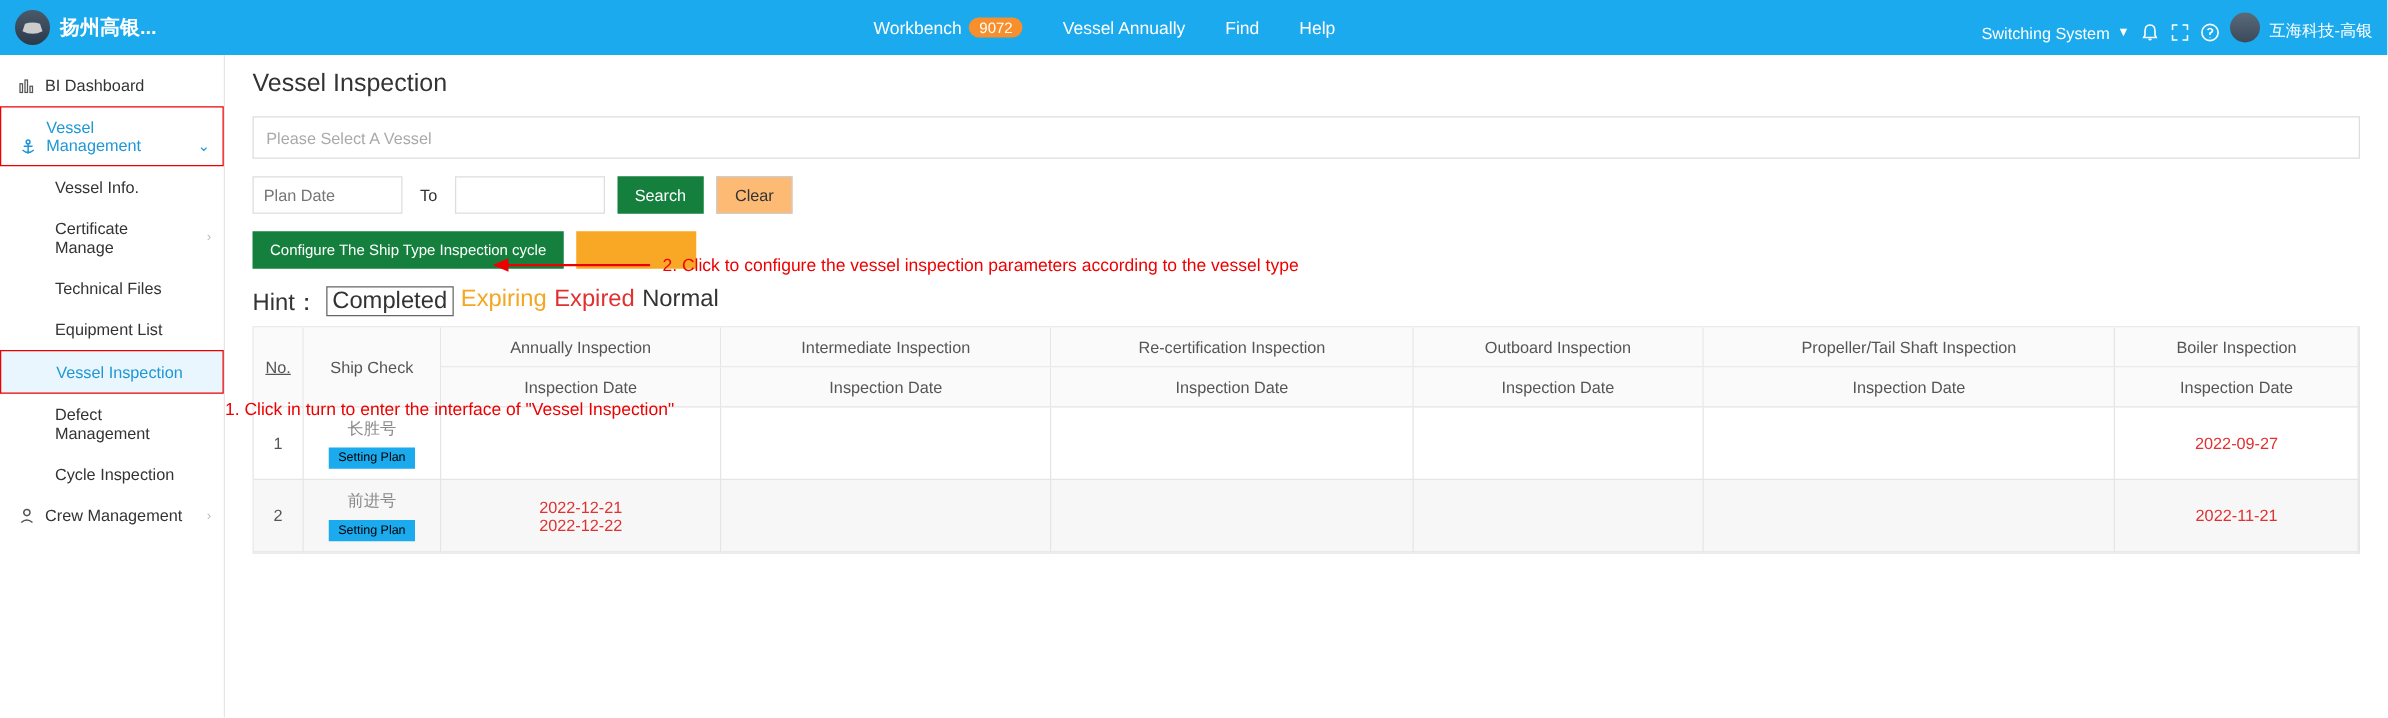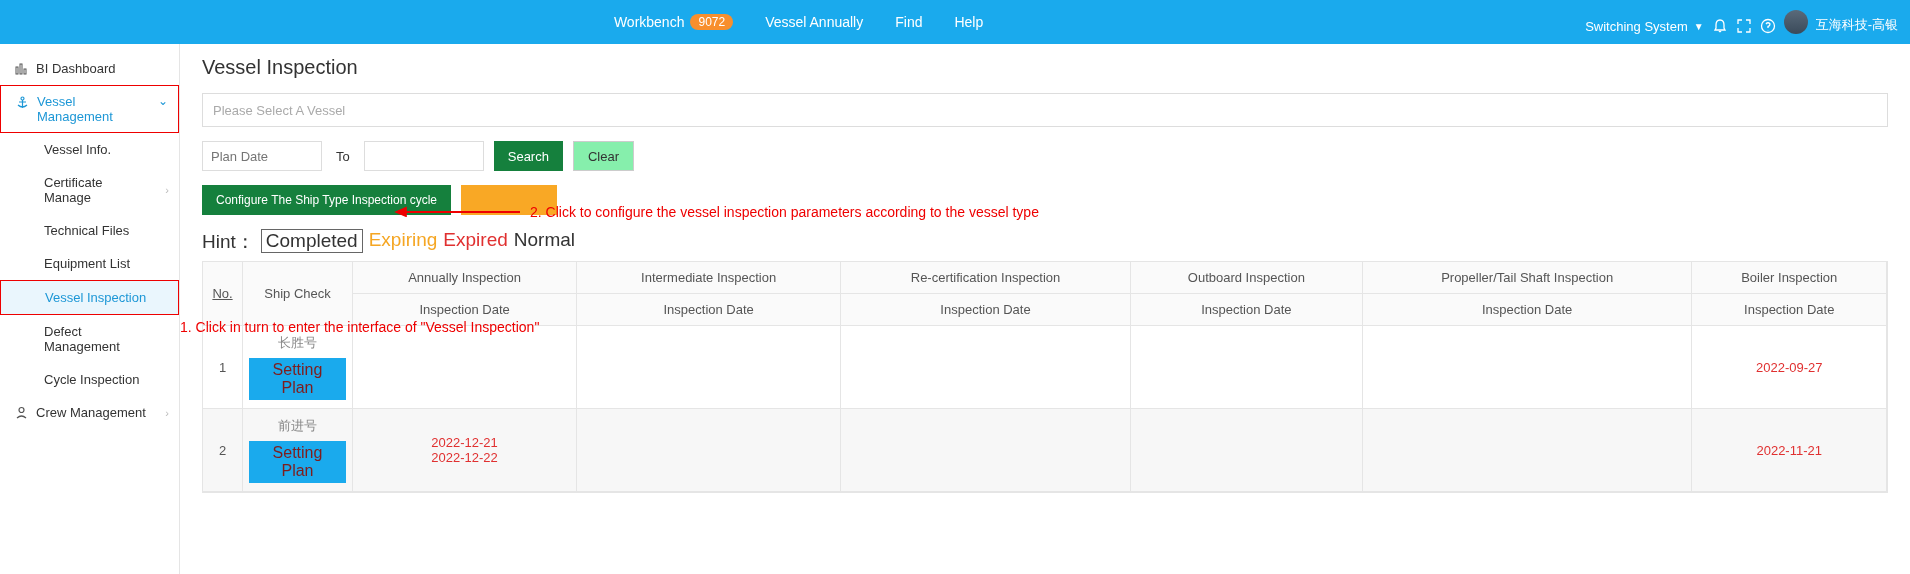--- a/index.html
+++ b/index.html
@@ -33,46 +33,54 @@
     .side-item.group { color: #1d97d6; }
 
     
     .content { flex: 1; padding: 12px 22px; overflow: auto; position: relative; }
     .page-title { font-size: 20px; color: #333; margin-bottom: 14px; font-weight: 400; }
     .vessel-select { width: 100%; height: 34px; border: 1px solid #ddd; padding: 0 10px; color: #aaa; font-size: 13px; background: #fff; margin-bottom: 14px; display: flex; align-items: center; }
     .filter-row { display: flex; align-items: center; gap: 10px; margin-bottom: 14px; }
     .date-input { width: 120px; height: 30px; border: 1px solid #ddd; padding: 0 8px; color: #aaa; font-size: 13px; }
     .to-label { margin: 0 4px; color: #333; }
     .btn-primary { background: #15803d; color: #fff; border: none; height: 30px; padding: 0 14px; font-size: 13px; cursor: pointer; }
-    .btn-default { background: #86efac; color: #333; border: 1px solid #ccc; height: 30px; padding: 0 14px; font-size: 13px; cursor: pointer; }
+    .btn-default { background: #fdba74; color: #333; border: 1px solid #ccc; height: 30px; padding: 0 14px; font-size: 13px; cursor: pointer; }
     .config-row { display: flex; align-items: center; gap: 10px; margin-bottom: 14px; position: relative; }
     .btn-orange-hidden { background: #f9a825; height: 30px; width: 96px; }
     .hint-row { margin-bottom: 6px; font-size: 19px; display: flex; gap: 6px; align-items: flex-start; }
     .hint-completed { border: 1px solid #666; padding: 0 4px; }
     .hint-expiring { color: #f5a623; }
     .hint-expired { color: #e03030; }
     .hint-normal { color: #333; }
 
     
     .tbl { width: 100%; border: 1px solid #e5e5e5; border-collapse: separate; border-spacing: 0; font-size: 13px; }
     .tbl th, .tbl td { border-right: 1px solid #e5e5e5; border-bottom: 1px solid #e5e5e5; text-align: center; padding: 8px 6px; color: #555; }
     .tbl th { font-weight: normal; background: #fafafa; }
     .tbl tbody tr:nth-child(even) { background: #f7f7f7; }
     .tbl .red { color: #e03030; }
-    .setting-plan { background: #1aaaed; color: #7f1d1d; padding: 3px 8px; font-size: 16px; cursor: pointer; display: inline-block; margin-top: 6px; }
+    .setting-plan { background: #1aaaed; color: #000000; padding: 3px 8px; font-size: 10px; cursor: pointer; display: inline-block; margin-top: 6px; }
     .ship-name { color: #888; }
 
     
     .anno { position: absolute; color: #e00; font-size: 14px; pointer-events: none; z-index: 50; }
     .arrow-line { position: absolute; pointer-events: none; z-index: 49; }
   </style>
 </head>
 <body>
 
 <div class="top-header">
+  <div class="logo-area">
+    <div class="logo-circle">
+      <svg width="20" height="14" viewBox="0 0 20 14">
+          <path d="M2 10 Q10 14 18 10 L16 4 Q10 2 4 4 Z" fill="#ccc"></path>
+        </svg>
+    </div>
+    <span class="logo-text">扬州高银...</span>
+  </div>
   <div class="nav-center">
     <div class="nav-item">
       <span>Workbench</span>
       <span class="badge">9072</span>
     </div>
     <div class="nav-item">Vessel Annually</div>
     <div class="nav-item">Find</div>
     <div class="nav-item">Help</div>
   </div>
   <div class="nav-right">
@@ -110,21 +118,21 @@
         <svg width="13" height="13" viewBox="0 0 13 13" fill="none" stroke="#555">
             <rect x="1" y="5" width="2" height="7"></rect>
             <rect x="5" y="2" width="2" height="10"></rect>
             <rect x="9" y="7" width="2" height="5"></rect>
           </svg>
       </span>
       <span>BI Dashboard</span>
     </div>
 
     <div style="position:relative;">
-      <div class="side-item group red-box" style="color:#1d97d6; align-items:flex-start; padding-top:8px; padding-bottom:8px;">
+      <div class="side-item group red-box" style="color:#1d97d6; align-items:flex-end; padding-top:8px; padding-bottom:8px;">
         <span class="side-icon" style="color:#1d97d6; margin-top:2px;">
           <svg width="13" height="13" viewBox="0 0 13 13" fill="none" stroke="#1d97d6" stroke-width="1.2">
               <circle cx="6.5" cy="2.5" r="1.5"></circle>
               <path d="M6.5 4 L6.5 12 M3 6 L10 6 M2 9 Q6.5 13 11 9"></path>
             </svg>
         </span>
         <span style="flex:0 0 auto; max-width:90px;">Vessel Management</span>
         <span class="chev-down">⌄</span>
       </div>
     </div>

